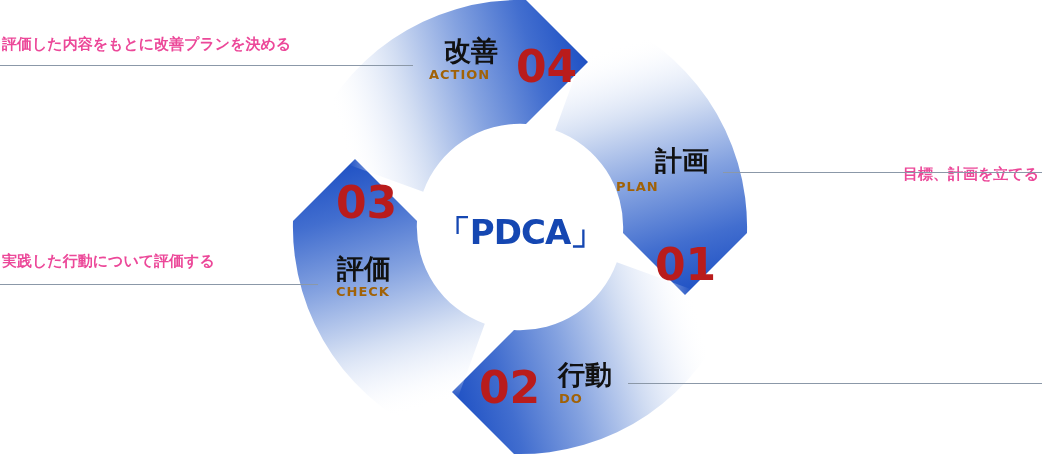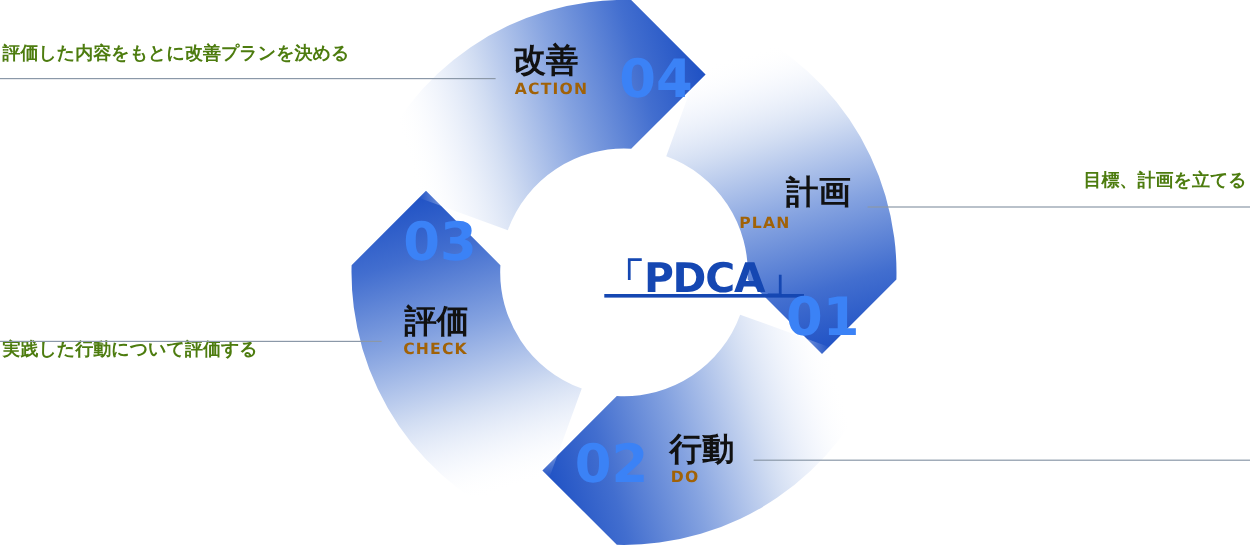--- a/index.html
+++ b/index.html
@@ -8,25 +8,25 @@
     width:1042px;height:456px;
     overflow:hidden;
     background:#ffffff;
     font-family:"DejaVu Sans","Liberation Sans",sans-serif;
   }
   svg.ring{position:absolute;left:0;top:0;}
   .note-text{
     position:absolute;
     font-size:15px;
     font-weight:bold;
-    color:#4d7c0f;
+    color:#ec4899;
     line-height:22px;
     white-space:nowrap;
   }
-  .note-text.right{text-align:right;}
+  .note-text.right{text-align:right;margin-top:24px;}
   .note-line{
     position:absolute;
     height:1px;
     background:#8b98a8;
   }
   .jp-label{
     position:absolute;
     font-size:27px;
     font-weight:bold;
     color:#111111;
@@ -39,35 +39,34 @@
     font-weight:bold;
     color:#a16207;
     letter-spacing:1px;
     line-height:1.1;
     white-space:nowrap;
   }
   .num-label{
     position:absolute;
     font-size:44px;
     font-weight:bold;
-    color:#3b82f6;
+    color:#b91c1c;
     line-height:1;
     white-space:nowrap;
   }
   .center-title{
     position:absolute;
     left:370px;top:213px;width:300px;
-    text-align:right;
+    text-align:center;
     font-size:34px;
     font-weight:bold;
     color:#1547b2;
     line-height:38px;
     letter-spacing:-1px;
     white-space:nowrap;
-    text-decoration:underline;
   }
 </style>
 </head>
 <body>
 
 <div id="stage">
 
   <svg class="ring" width="1042" height="456" viewBox="0 0 1042 456">
     <defs>
       <linearGradient id="segGrad" gradientUnits="userSpaceOnUse" x1="340" y1="135" x2="588" y2="62">
@@ -91,21 +90,21 @@
     </g>
     <g>
       <path d="M 306.7 149.4 A 227 227 0 0 1 526 0 L 588 62 L 526 124 A 103 103 0 0 0 423.2 191.8 Z" fill="url(#segGrad)"></path>
     </g>
 
     <circle cx="520" cy="229" r="91" fill="#ffffff"></circle>
   </svg>
 
   <div class="center-title">「PDCA」</div>
 
-  <div class="jp-label" style="left:428px;top:36px;">改善</div>
+  <div class="jp-label" style="left:444px;top:36px;">改善</div>
   <div class="en-label" style="left:429px;top:68px;">ACTION</div>
   <div class="num-label" style="left:516px;top:45px;">04</div>
 
   <div class="jp-label" style="left:655px;top:146px;">計画</div>
   <div class="en-label" style="left:616px;top:180px;text-align:center;">PLAN</div>
   <div class="num-label" style="left:655px;top:231px;margin-top:12px;">01</div>
 
   <div class="jp-label" style="left:558px;top:360px;">行動</div>
   <div class="en-label" style="left:559px;top:392px;">DO</div>
   <div class="num-label" style="left:479px;top:366px;">02</div>
@@ -113,18 +112,18 @@
   <div class="jp-label" style="left:337px;top:254px;">評価</div>
   <div class="en-label" style="left:336px;top:285px;">CHECK</div>
   <div class="num-label" style="left:336px;top:181px;">03</div>
 
   <div class="note-text" style="left:2px;top:33px;">評価した内容をもとに改善プランを決める</div>
   <div class="note-line" style="left:0;top:65px;width:413px;"></div>
 
   <div class="note-text right" style="right:3px;top:139px;">目標、計画を立てる</div>
   <div class="note-line" style="left:723px;top:172px;width:319px;"></div>
 
-  <div class="note-text" style="left:2px;top:250px;margin-top:30px;">実践した行動について評価する</div>
+  <div class="note-text" style="left:2px;top:250px;">実践した行動について評価する</div>
   <div class="note-line" style="left:0;top:284px;width:318px;"></div>
 
   <div class="note-line" style="left:628px;top:383px;width:414px;"></div>
 
 </div>
 
 </body></html>

